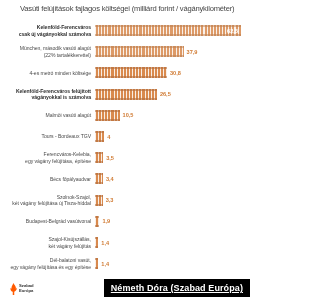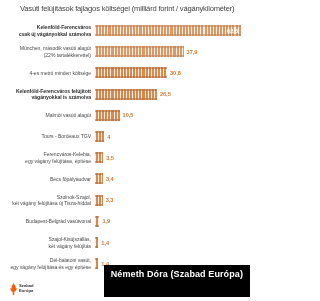--- a/index.html
+++ b/index.html
@@ -109,23 +109,24 @@
     color:#333;
     white-space:pre-line;
   }
   .byline{
     position:absolute;
     right:0; bottom:4px;
     background:#000000;
     color:#ffffff;
     font-size:9px;
     font-weight:bold;
-    padding:4px 7px 18px 7px;
+    padding:4px 7px 4px 7px;
     letter-spacing:0.1px;
     white-space:nowrap;
+    text-decoration:underline;
   }
 </style>
 </head>
 <body>
 
 <div class="chart-title">Vasúti felújítások fajlagos költségei (milliárd forint / vágánykilométer)</div>
 
 <div class="plot">
     <div class="row" style="top: 2px; height: 21.2px;">
       <div class="row-label bold"><span>Kelenföld-Ferencváros</span><br><span>csak új vágányokkal számolva</span></div>

